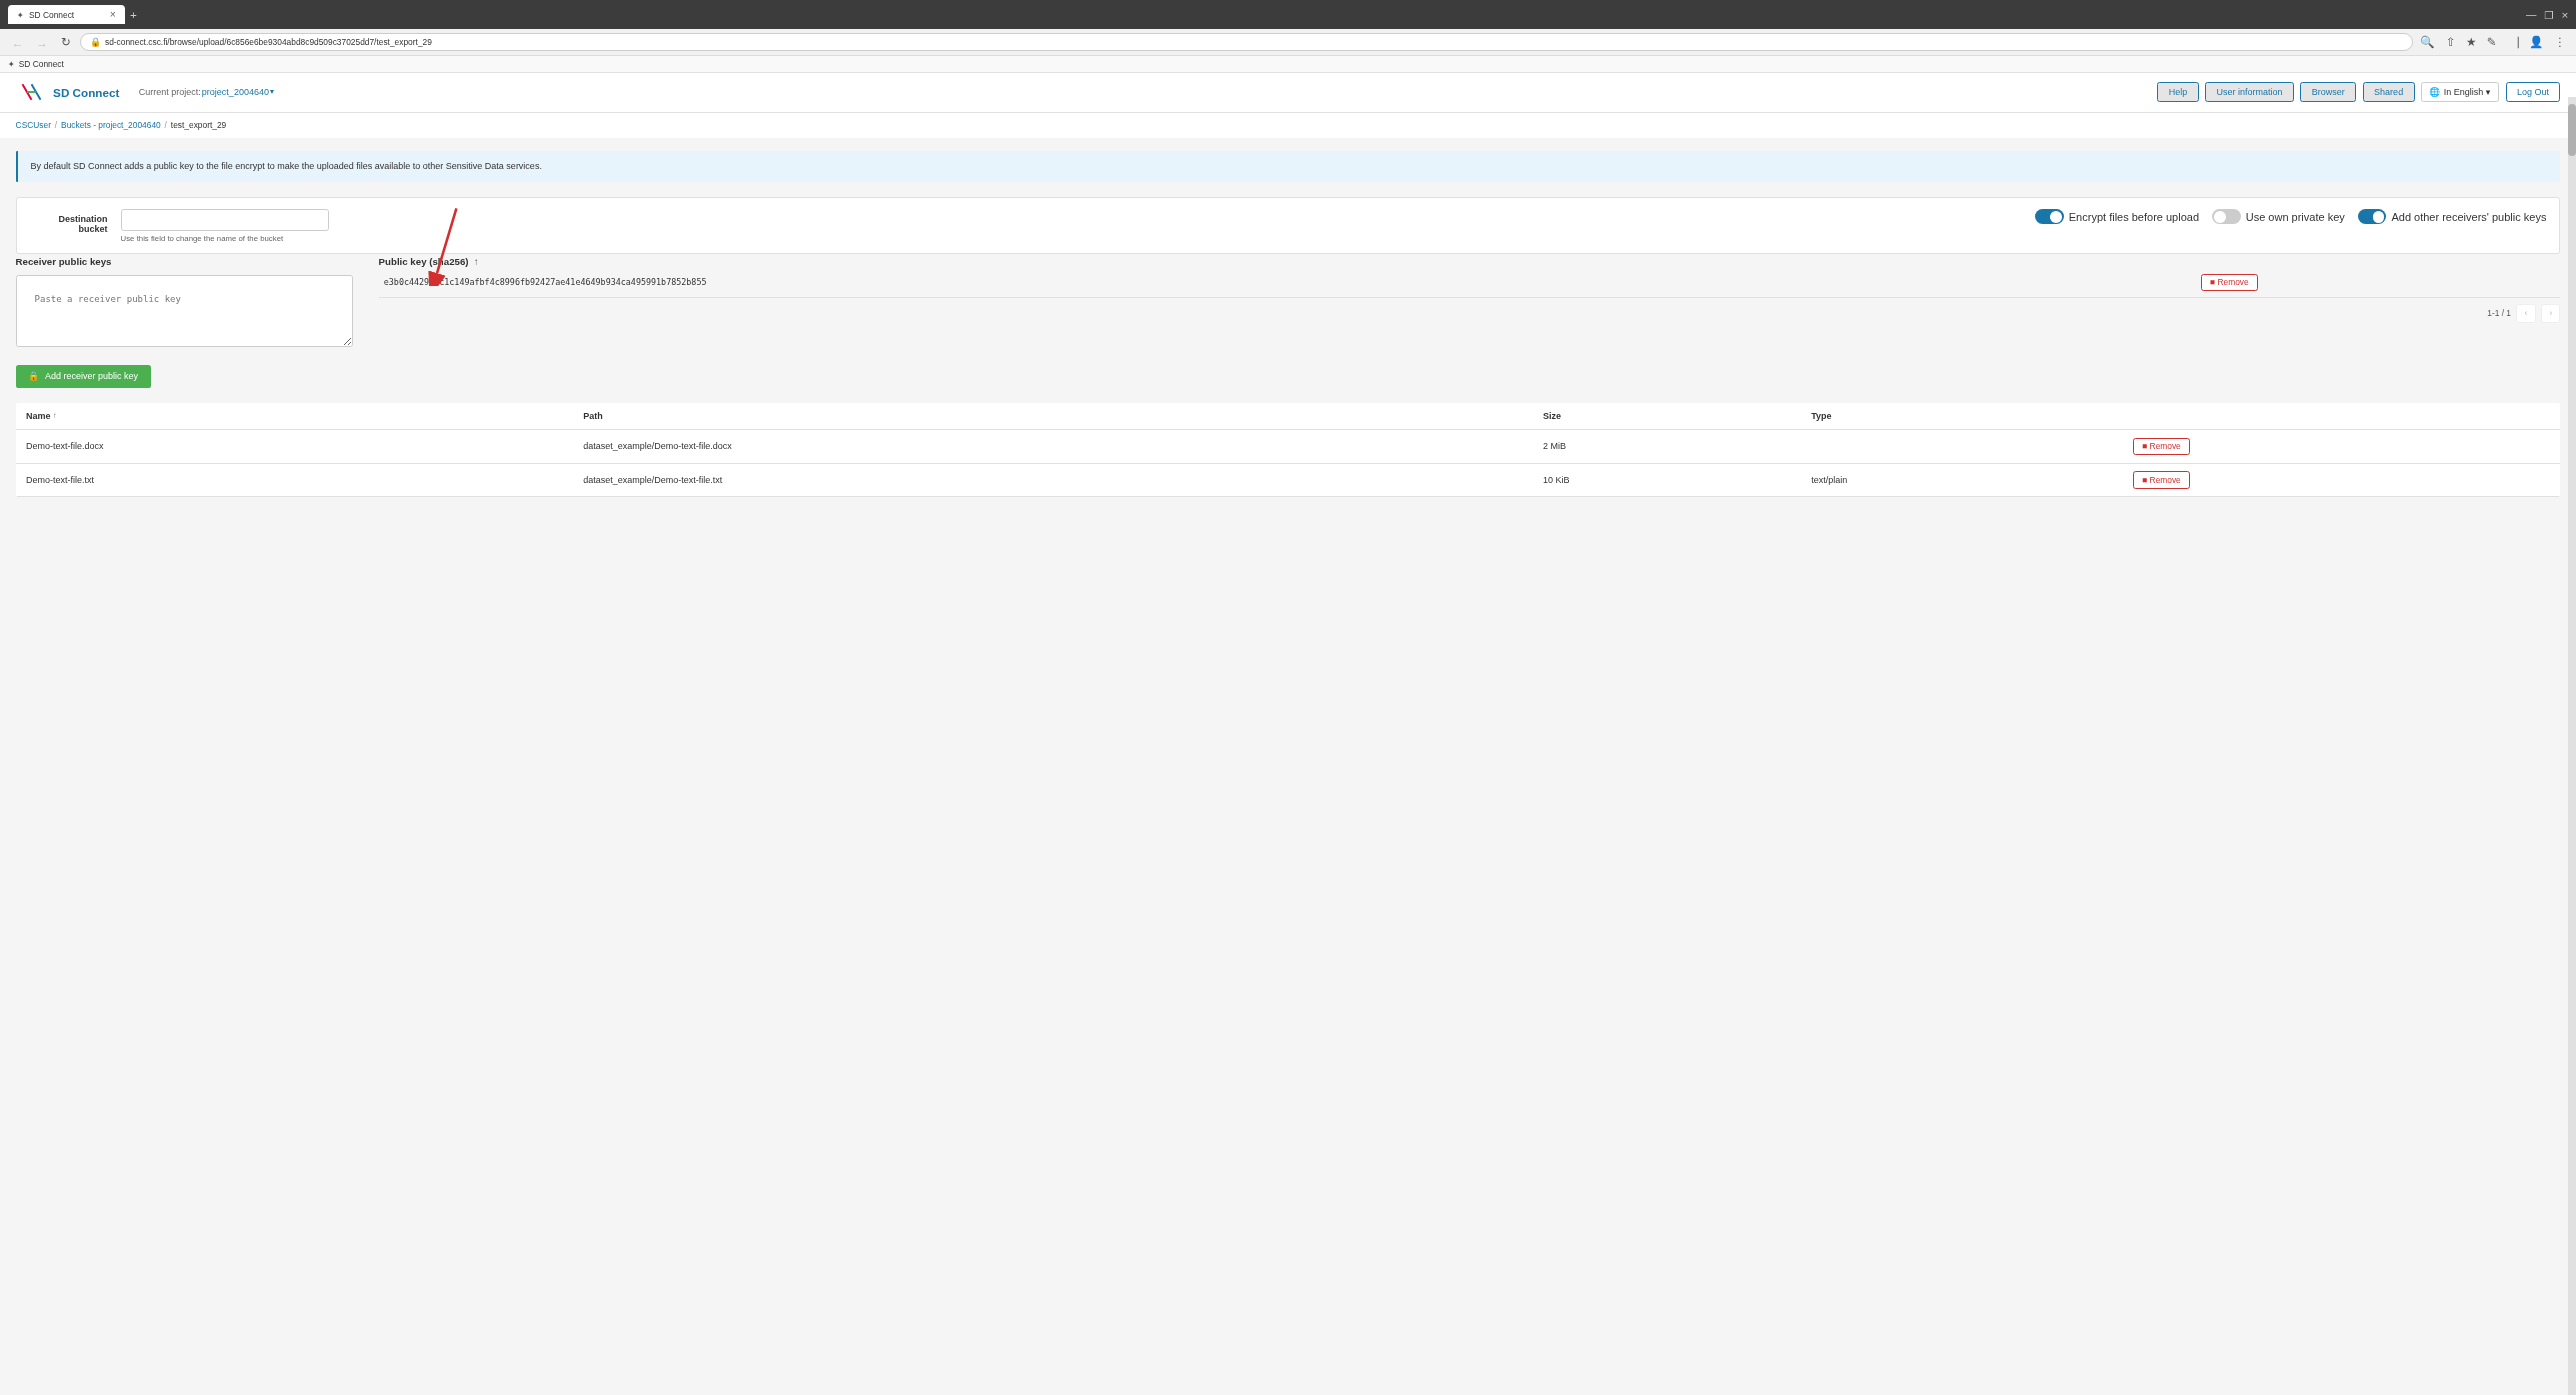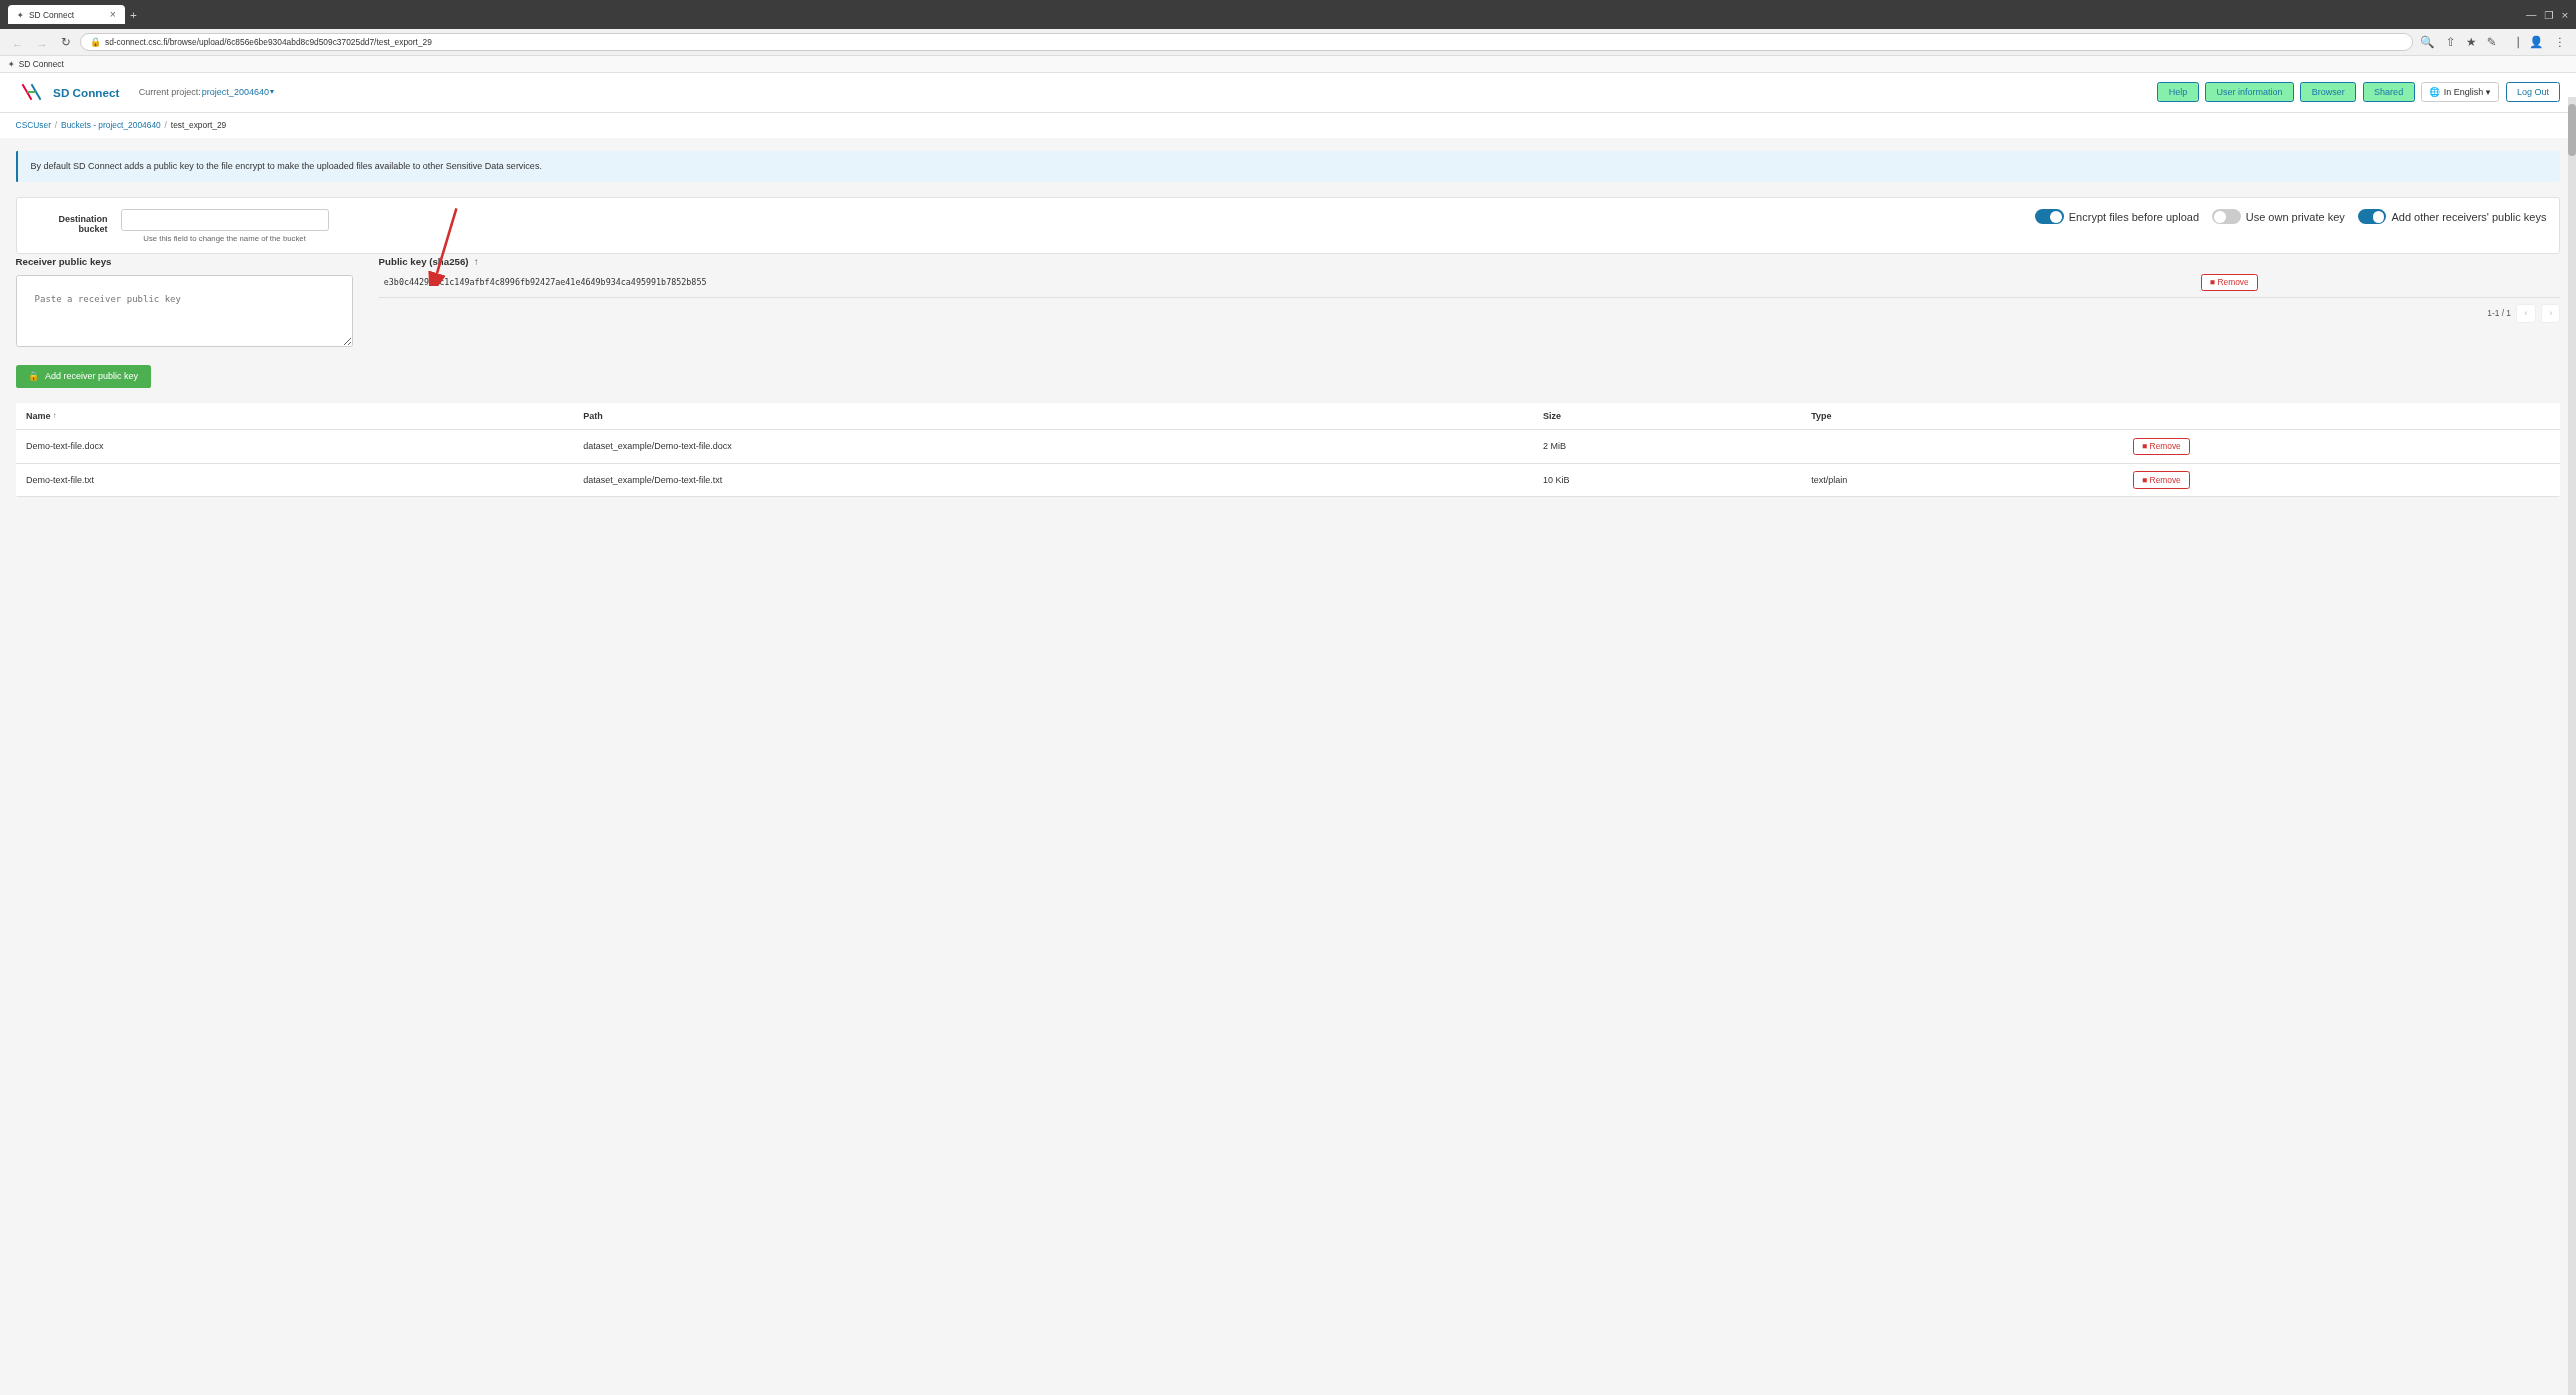--- a/index.html
+++ b/index.html
@@ -20,41 +20,41 @@
 
     
     .app-header { background: #fff; border-bottom: 0.6px solid #e0e0e0; padding: 6.5px 15.6px; display: flex; align-items: center; justify-content: space-between; }
     .logo-area { display: flex; align-items: center; gap: 6.5px; }
     .logo-svg { width: 31px; height: 26px; }
     .app-title { font-size: 11.7px; font-weight: bold; color: #1976a8; }
     .project-selector { display: flex; gap: 1px; font-size: 9px; color: #333; margin-left: 13px; }
     .project-name { color: #1976a8; font-weight: 500; cursor: pointer; }
     .chevron-down { font-size: 7.8px; color: #1976a8; }
     .header-nav { display: flex; align-items: center; gap: 6.5px; }
-    .nav-link-btn { border: 0.6px solid #1976a8; border-radius: 2.6px; padding: 3.9px 10.4px; background: #86efac; color: #1976a8; cursor: pointer; font-size: 9px; }
+    .nav-link-btn { border: 0.6px solid #1976a8; border-radius: 2.6px; padding: 3.9px 10.4px; background: #e5e5e5; color: #1976a8; cursor: pointer; font-size: 9px; }
     .lang-btn { border: 0.6px solid #ccc; border-radius: 2.6px; padding: 3.9px 7.8px; background: #fff; color: #333; cursor: pointer; font-size: 9px; display: flex; align-items: center; gap: 2.6px; }
     .logout-btn { border: 0.6px solid #1976a8; border-radius: 2.6px; padding: 3.9px 10.4px; background: #fff; color: #1976a8; cursor: pointer; font-size: 9px; }
 
     
     .breadcrumb { padding: 7.8px 15.6px; font-size: 8.4px; color: #1976a8; display: flex; align-items: center; gap: 3.9px; background: #fff; }
     .breadcrumb-sep { color: #999; }
     .breadcrumb-link { color: #1976a8; cursor: pointer; text-decoration: none; }
     .breadcrumb-current { color: #333; }
 
     
     .page-content { padding: 13px 15.6px; background: #f5f5f5; min-height: calc(100vh - 130px); }
 
     
     .info-banner { background: #e8f4fb; border-left: 2.6px solid #1976a8; padding: 10.4px 13px; margin-bottom: 15.6px; border-radius: 1.3px; font-size: 9px; color: #333; }
 
     
     .destination-row { display: flex; align-items: flex-start; gap: 13px; margin-bottom: 15.6px; }
     .destination-input-area { display: flex; flex-direction: column; gap: 2.6px; }
     .destination-input { border: 0.6px solid #ccc; border-radius: 2.6px; padding: 5.2px 7.8px; font-size: 9px; width: 208px; }
-    .destination-hint { font-size: 7.8px; color: #666; text-align: center; }
+    .destination-hint { font-size: 7.8px; color: #666; }
 
     
     .toggles-row { display: flex; align-items: center; gap: 13px; padding-left: 13px; }
     .toggle-item { display: flex; align-items: center; gap: 5.2px; font-size: 11px; }
     .toggle-switch { position: relative; display: inline-block; width: 28.5px; height: 15.6px; }
     .toggle-slider { position: absolute; cursor: pointer; top: 0; left: 0; right: 0; bottom: 0; border-radius: 15.6px; transition: .3s; }
     .toggle-slider.on { background: #1976a8; }
     .toggle-slider.off { background: #ccc; }
     .toggle-slider:before { content: ""; position: absolute; height: 11.7px; width: 11.7px; left: 1.9px; bottom: 1.9px; background: white; border-radius: 50%; transition: .3s; }
     .toggle-slider.on:before { transform: translateX(13px); }

